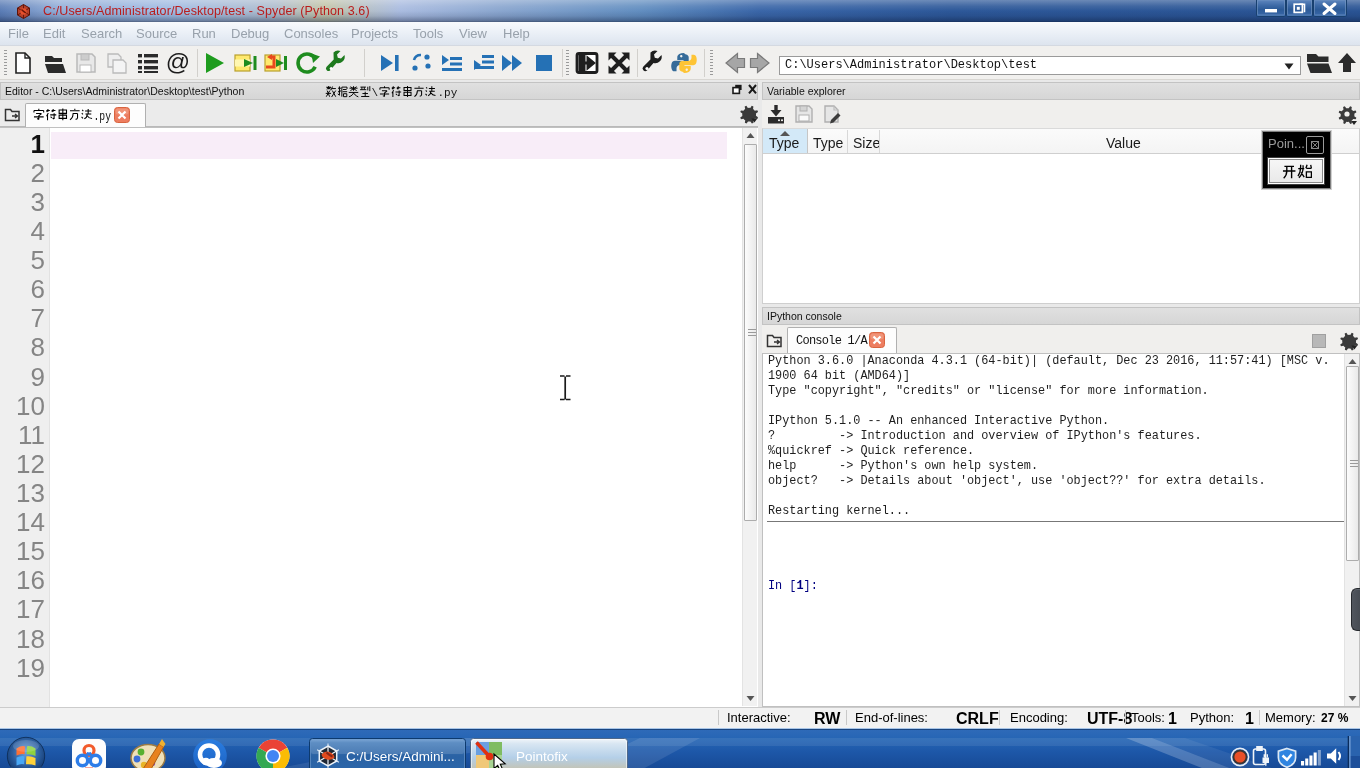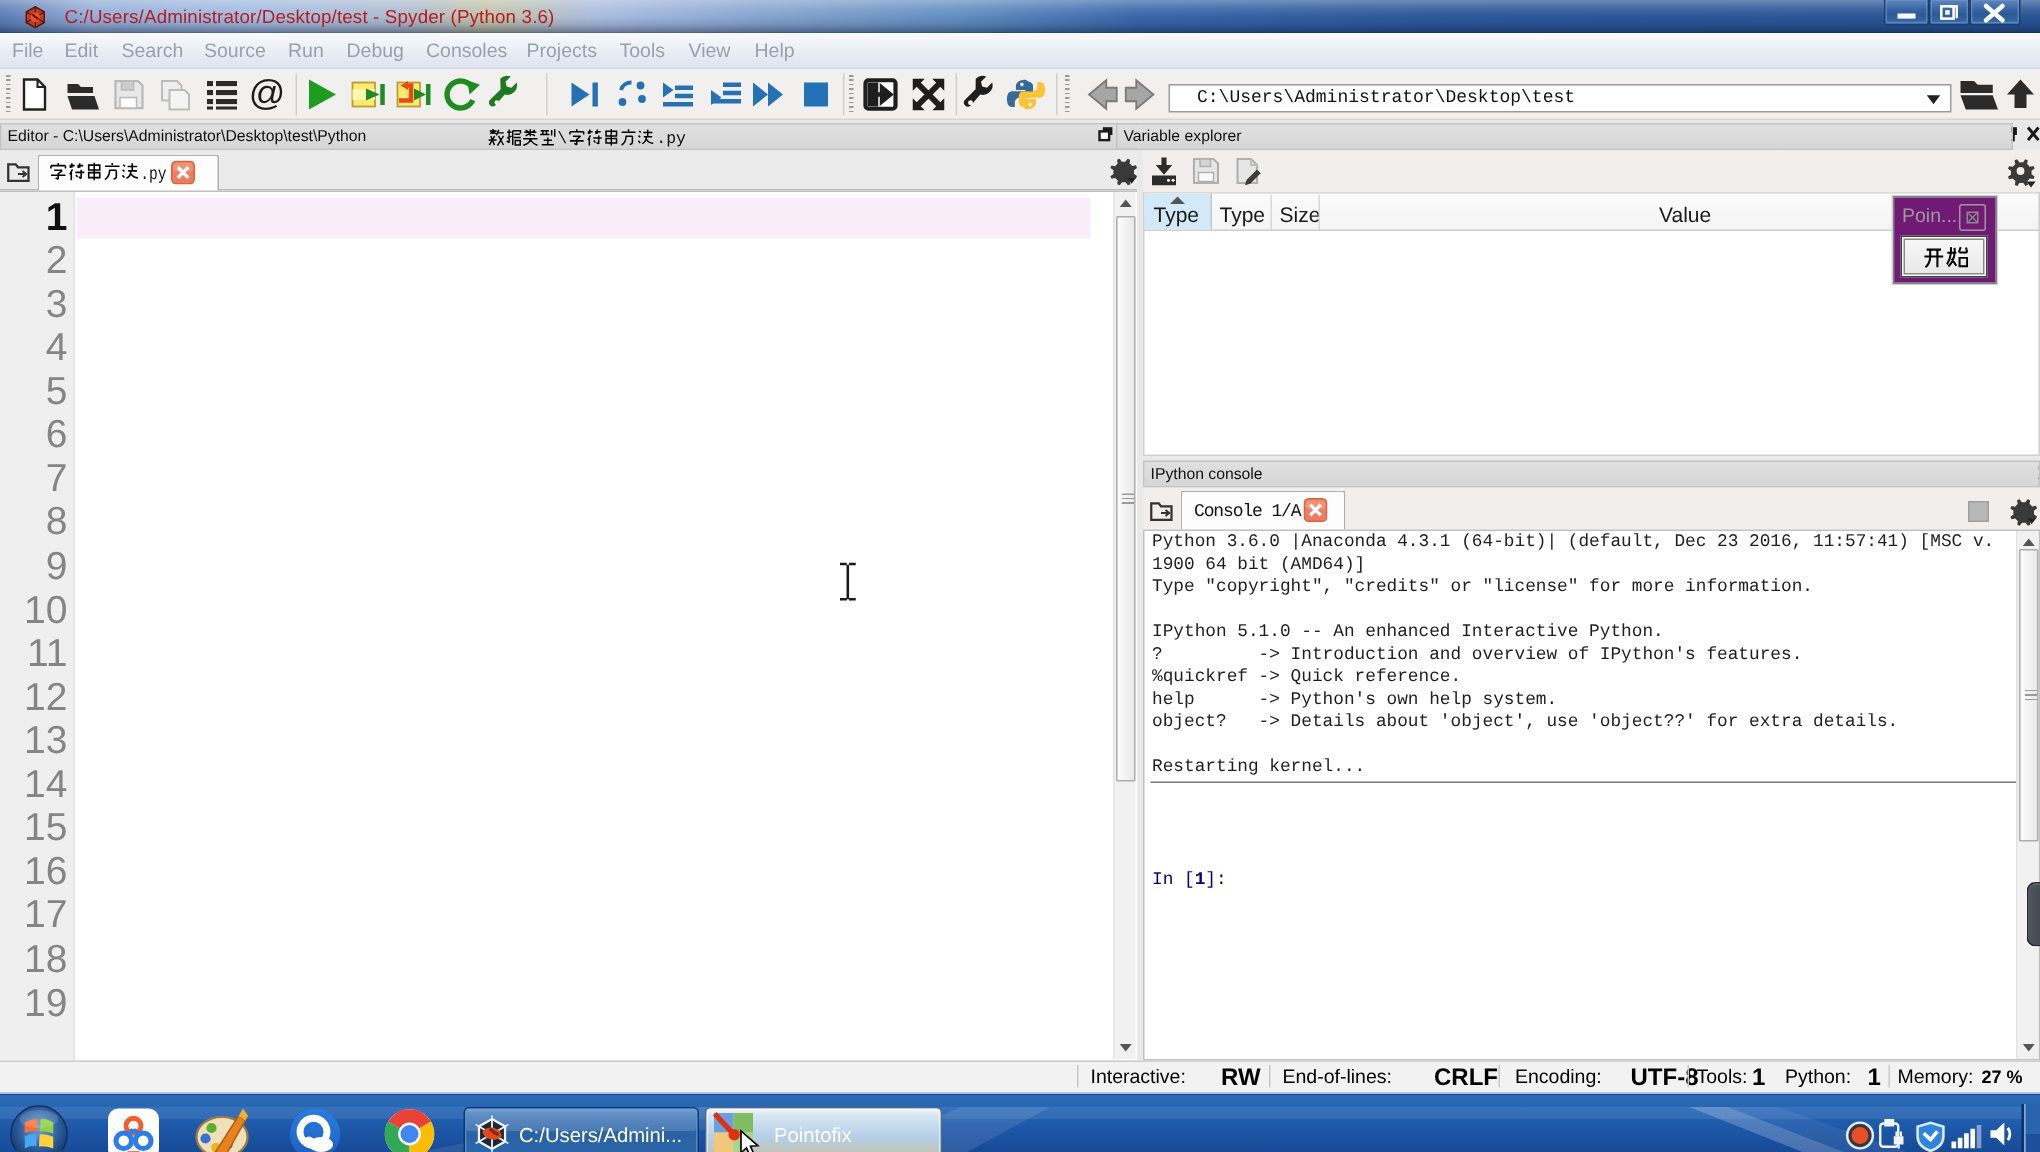--- a/index.html
+++ b/index.html
@@ -11,38 +11,38 @@
   linear-gradient(90deg,#5a7cb5 0,#93aed8 60px,#a2bce2 170px,#aebccd 275px,#c2c4a8 325px,#aabce0 400px,#8aa6cf 500px,#628ec0 640px,#3a66a8 760px,#2d5899 950px,#2a5494 1360px);}
 #titletxt{left:43px;top:4px;color:#b91c1c;font-size:12.5px;letter-spacing:0.1px;}
 #menubar{left:0;top:22px;width:1360px;height:24px;
   background:linear-gradient(#f8fafd,#e7edf5 60%,#dde4ee);border-bottom:1px solid #d4d9e1;}
 .menuitem{top:26px;color:#98a1ab;font-size:13px}
 #toolbar{left:0;top:46px;width:1360px;height:34px;background:#f1f0ee;border-bottom:1px solid #d9d7d3;}
 .tsep{top:49px;width:1px;height:28px;background:#d2d0cc}
 .thandle{top:50px;width:3px;height:26px;
   background-image:repeating-linear-gradient(#9a9a9a 0 1px,transparent 1px 3px);}
 #combo{left:779px;top:56px;width:522px;height:19px;background:#fff;border:1px solid #9a9a9a;
-  font-family:"Liberation Mono",monospace;font-size:12px;color:#111;line-height:16px;padding-left:18px}
+  font-family:"Liberation Mono",monospace;font-size:12px;color:#111;line-height:16px;padding-left:5px}
 .paneheader{height:18px;background:linear-gradient(#e0e0e0,#d6d6d6);border:1px solid #c3c3c3;
   font-family:Liberation Sans, sans-serif;font-size:10.5px;color:#111;line-height:16px;}
 #edheader{left:0;top:82px;width:758px}
 #edtabbar{left:0;top:100px;width:758px;height:27px;background:#ebebeb;border-bottom:1px solid #b9b9b9}
 #edtab{left:25px;top:103px;width:121px;height:25px;background:#fdfdfd;border:1px solid #b0b0b0;border-bottom:none;
   border-radius:2px 2px 0 0}
 #editor{left:0;top:127px;width:758px;height:580px;background:#fff;border-top:1px solid #c0c0c0}
 #gutter{left:0;top:0;width:50px;height:579px;background:#efefef;border-right:1px solid #e2e2e2}
 .lnum{position:absolute;right:5px;width:45px;text-align:right;color:#858585;
   font-size:26px;line-height:29px;}
 #curline{left:51px;top:4px;width:676px;height:27px;background:#f8edf8}
 .sbar{background:#f1f1f1;border-left:1px solid #e3e3e3}
 .sthumb{position:absolute;left:1px;width:13px;background:linear-gradient(90deg,#fcfcfc,#e9e9e9);border:1px solid #adadad;border-radius:1px}
 .grip{position:absolute;left:3px;width:8px;height:7px;
   background-image:repeating-linear-gradient(#9a9a9a 0 1px,transparent 1px 3px)}
 .sarrow{position:absolute;left:0;width:15px;height:15px}
-#veheader{left:744px;top:82px;width:598px}
+#veheader{left:762px;top:82px;width:598px}
 #vetool{left:762px;top:100px;width:598px;height:28px;background:#f0efed}
 #vthead{left:762px;top:128px;width:598px;height:26px;background:linear-gradient(#fbfbfb,#f4f4f4);border:1px solid #cfcfcf;border-top:1px solid #dadada;
   font-size:14px;color:#1a1a1a}
 #vebody{left:762px;top:154px;width:598px;height:150px;background:#fff;border:1px solid #cfcfcf;border-top:none}
 #ipheader{left:762px;top:307px;width:598px}
 #iptabbar{left:762px;top:325px;width:598px;height:28px;background:#f0efed}
 #iptab{left:787px;top:327px;width:110px;height:26px;background:#fdfdfd;border:1px solid #b0b0b0;border-bottom:none;border-radius:2px 2px 0 0}
 #console{left:762px;top:353px;width:598px;height:354px;background:#fff;border:1px solid #c0c0c0;
   font-family:"Liberation Mono",monospace;font-size:11.85px;line-height:15px;color:#1e1e1e;white-space:pre;}
 #statusbar{left:0;top:707px;width:1360px;height:21px;background:#f2f2f2;border-top:1px solid #cccccc;
@@ -466,21 +466,21 @@
         <path d="M7.5 4 L11.5 9 h-8 z" fill="#555"></path>
       </svg>
 <div class="sthumb" style="top:12px;height:195px">
         <div class="grip" style="top:93px"></div>
       </div>
 <svg class="sarrow" style="top:336px">
         <path d="M7.5 11 L11.5 6 h-8 z" fill="#555"></path>
       </svg>
 </div>
 <div class="abs" style="left:1351px;top:588px;width:16px;height:43px;background:linear-gradient(90deg,#51565e,#3e434a);border:1px solid #26292e;border-radius:6px 0 0 6px;border-right:none;box-shadow:inset 0 1px 0 #5d636b"></div>
-<div class="abs" id="poinwin" style="left:1262px;top:131px;width:69px;height:58px;background:#701a75;border:1px solid #7f7f7f;box-shadow:0 0 0 1px #d0d0d0">
+<div class="abs" id="poinwin" style="left:1262px;top:131px;width:69px;height:58px;background:#000000;border:1px solid #7f7f7f;box-shadow:0 0 0 1px #d0d0d0">
 <span class="abs" style="left:5px;top:4px;font-size:13px;color:#9a9a9a">Poin...</span>
 <div class="abs" style="left:43px;top:4px;width:18px;height:18px;border:1px solid #9a9a9a;border-radius:2px">
 <svg width="16" height="16" viewBox="0 0 16 16">
           <rect x="4.5" y="4.5" width="7" height="7" fill="none" stroke="#8a8a8a" stroke-width="1"></rect>
           <path d="M5.2 5.2 l5.6 5.6 M10.8 5.2 l-5.6 5.6" stroke="#8a8a8a" stroke-width="0.9"></path>
         </svg></div>
 <div class="abs" style="left:4px;top:25px;width:58px;height:28px;border:1px solid #3c3c3c;background:#fff">
 <div class="abs" style="left:1px;top:1px;width:54px;height:24px;border:1px solid #8a8a8a;background:linear-gradient(#f6f6f6,#e9e9e9)"></div>
 <svg class="abs" style="left:14px;top:6px" width="30" height="15" viewBox="0 0 30 15">
 <g transform="scale(1.2)">

